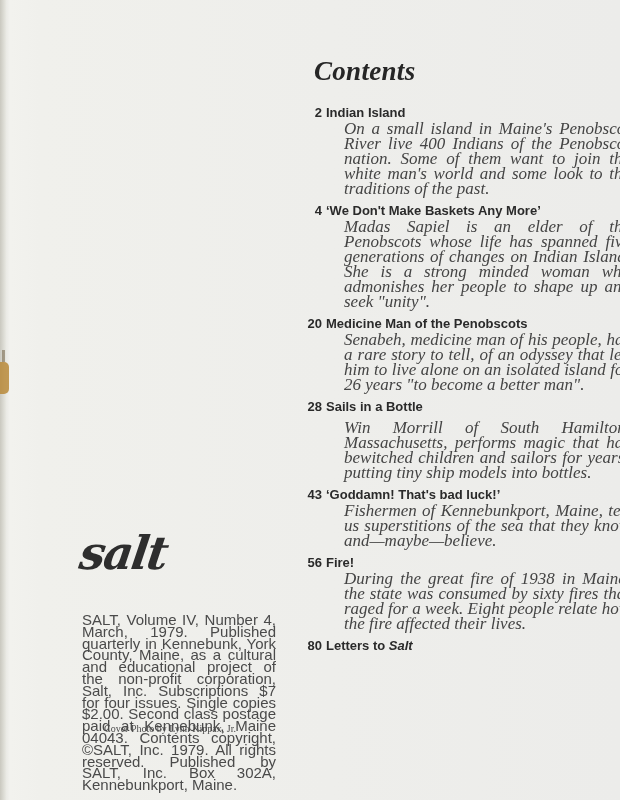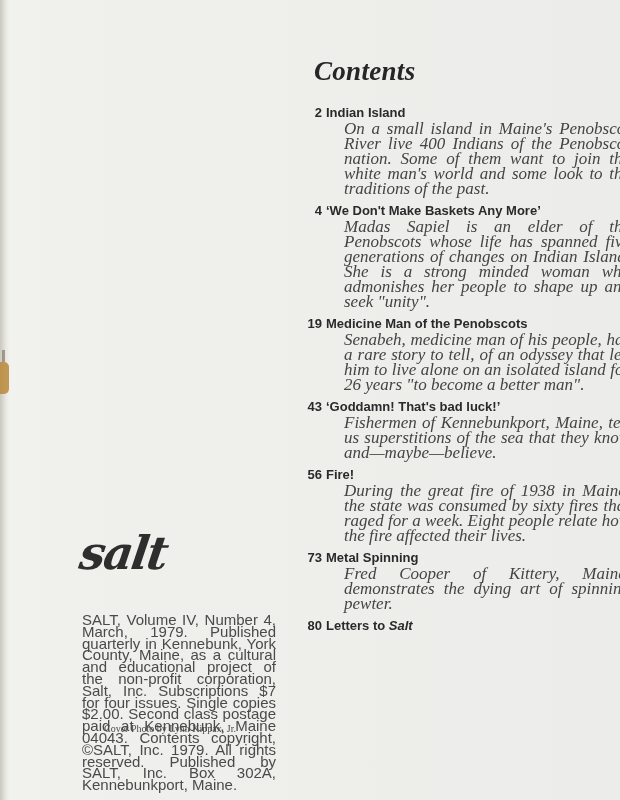--- a/index.html
+++ b/index.html
@@ -159,50 +159,50 @@
         <span class="toc-title">‘We Don't Make Baskets Any More’</span>
       </div>
       <div class="toc-desc">Madas Sapiel is an elder of the Penobscots whose life has spanned five generations of changes on Indian Island. She is a strong minded woman who admonishes her people to shape up and seek "unity".</div>
     </div>
 
     <div class="toc-entry">
     </div>
 
     <div class="toc-entry">
       <div class="toc-head">
-        <span class="toc-page">19</span>
+        <span class="toc-page">20</span>
         <span class="toc-title">Medicine Man of the Penobscots</span>
       </div>
       <div class="toc-desc">Senabeh, medicine man of his people, has a rare story to tell, of an odyssey that led him to live alone on an isolated island for 26 years "to become a better man".</div>
     </div>
 
+    <div class="toc-entry">
+      <div class="toc-head">
+        <span class="toc-page">28</span>
+        <span class="toc-title">Sails in a Bottle</span>
+      </div>
+      <div class="toc-desc gap">Win Morrill of South Hamilton, Massachusetts, performs magic that has bewitched children and sailors for years: putting tiny ship models into bottles.</div>
+    </div>
 
     <div class="toc-entry">
       <div class="toc-head">
         <span class="toc-page">43</span>
         <span class="toc-title">‘Goddamn! That's bad luck!’</span>
       </div>
       <div class="toc-desc">Fishermen of Kennebunkport, Maine, tell us superstitions of the sea that they know and—maybe—believe.</div>
     </div>
 
     <div class="toc-entry">
       <div class="toc-head">
         <span class="toc-page">56</span>
         <span class="toc-title">Fire!</span>
       </div>
       <div class="toc-desc">During the great fire of 1938 in Maine, the state was consumed by sixty fires that raged for a week. Eight people relate how the fire affected their lives.</div>
     </div>
 
-    <div class="toc-entry">
-      <div class="toc-head">
-        <span class="toc-page">73</span>
-        <span class="toc-title">Metal Spinning</span>
-      </div>
-      <div class="toc-desc">Fred Cooper of Kittery, Maine, demonstrates the dying art of spinning pewter.</div>
-    </div>
 
     <div class="toc-entry">
       <div class="toc-head">
         <span class="toc-page">80</span>
         <span class="toc-title"><span>Letters to </span><span class="ital">Salt</span></span>
       </div>
     </div>
   </div>
 
   <div class="logo">salt</div>

